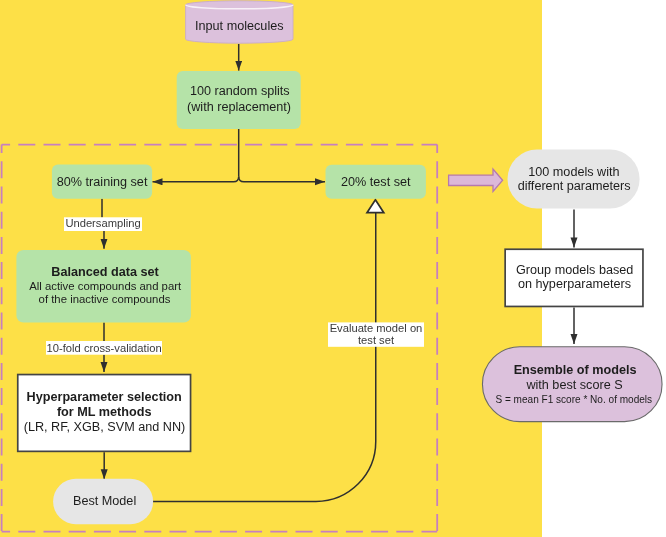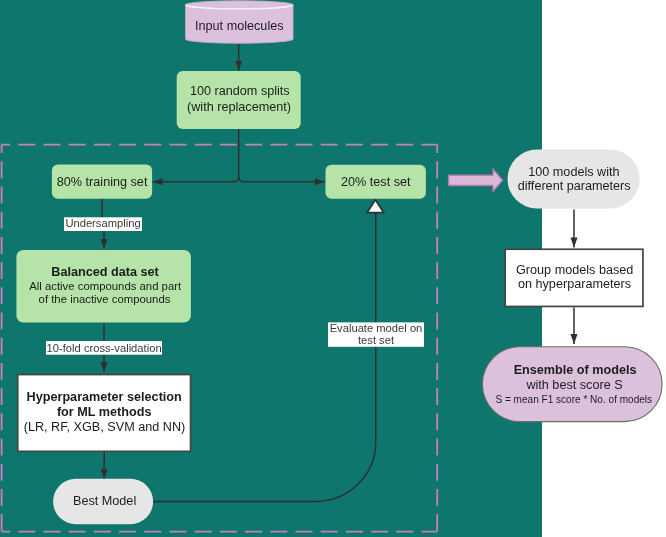--- a/index.html
+++ b/index.html
@@ -1,17 +1,17 @@
 <!DOCTYPE html>
 <html><head>
 <meta charset="utf-8">
 <style>
   html,body{margin:0;padding:0;background:#ffffff;}
   body{width:666px;height:537px;overflow:hidden;font-family:"Liberation Sans",sans-serif;}
-  #canvas{position:relative;width:542px;height:537px;background:#0f766e;}
+  #canvas{position:relative;width:542px;height:537px;background:#fde047;}
   svg#flow{position:absolute;left:0;top:0;}
   text{font-family:"Liberation Sans",sans-serif;fill:#1d1d1d;text-anchor:middle;}
   .t12{font-size:12.65px;}
   .t11{font-size:11.35px;}
   .t10{font-size:10.05px;}
   .b{font-weight:bold;}
   .elabel{font-size:11.2px;fill:#3a3a3a;}
   .edge{fill:none;stroke:#2f2f2f;stroke-width:1.5;}
 </style>
 </head>

